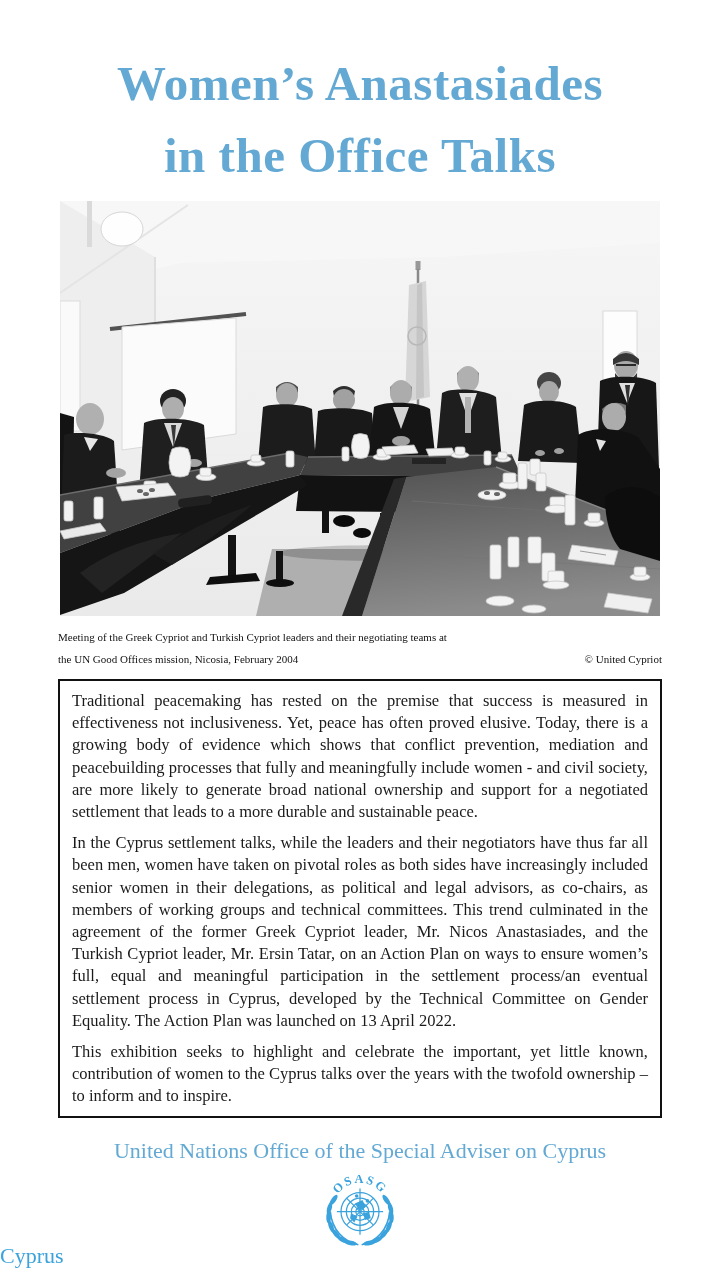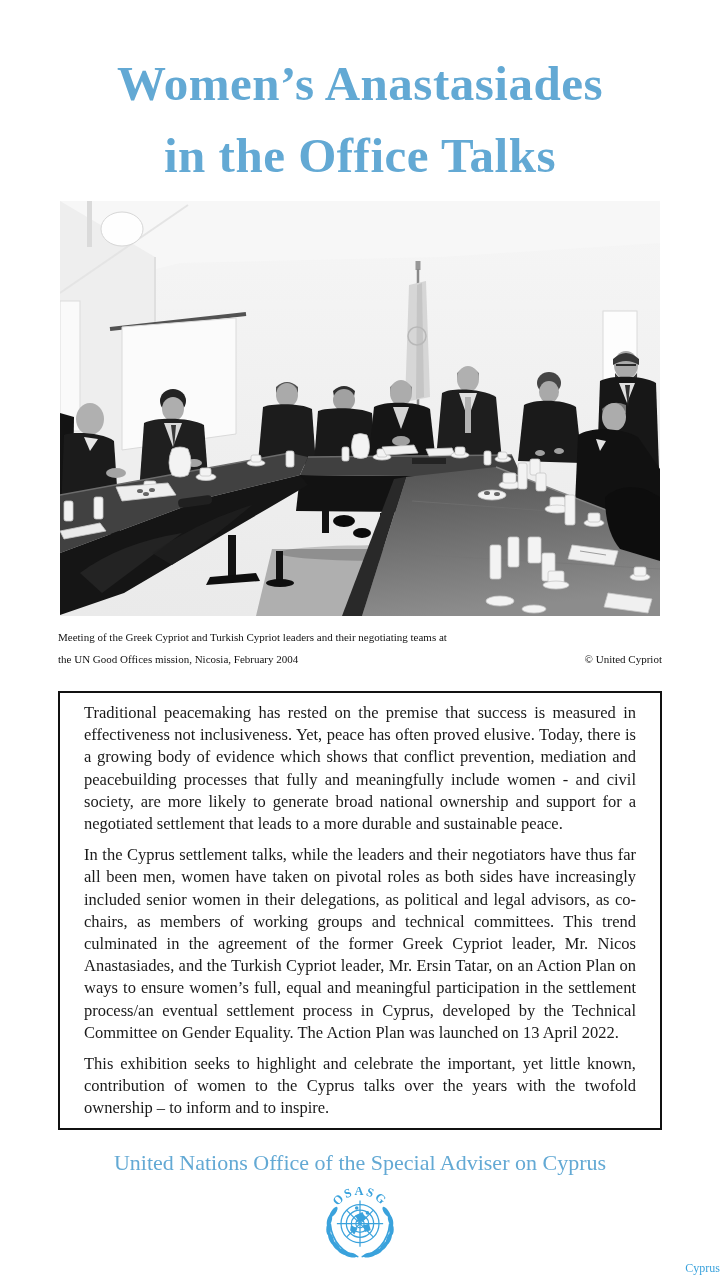--- a/index.html
+++ b/index.html
@@ -14,34 +14,34 @@
     color:#63a9d4;font-weight:bold;font-size:49px;line-height:72px;
     letter-spacing:0.5px;
   }
   .content{width:604px;margin:0 auto;}
   .photo-wrap{margin:9px auto 0;width:600px;height:415px;}
   .photo-wrap svg{display:block;filter:grayscale(1);}
   .caption{margin-top:10px;font-size:11px;line-height:22px;color:#111;}
   .caption-line1{white-space:nowrap;}
   .caption-row{display:flex;justify-content:space-between;}
   .box{
-    margin-top:21px;border:2px solid #111;
-    padding:9px 24px 8px;
+    margin-top:9px;border:2px solid #111;
+    padding:9px 12px 8px;
     font-size:16.5px;line-height:22.2px;text-align:justify;
   }
   .box p{margin:0 0 9px;}
   .box p:last-child{margin-bottom:0;}
   .footer-heading{
     margin-top:18px;text-align:center;
     color:#63a9d4;font-weight:normal;font-size:22px;line-height:30px;
   }
   .logo{margin-top:6px;text-align:center;}
   .logo svg{display:block;margin:0 auto;}
   .logo-cyprus{
-    margin-top:-2px;text-align:right;color:#3aa2dc;font-size:12px;line-height:20px;
+    margin-top:-2px;text-align:left;color:#3aa2dc;font-size:22px;line-height:20px;
   }
   .arc-text{font-size:15px;font-weight:bold;letter-spacing:2.5px;fill:#3aa2dc;}
 </style>
 </head>
 <body>
 
 <div class="page">
 
   <header class="title">
     <div>Women’s Anastasiades</div>

